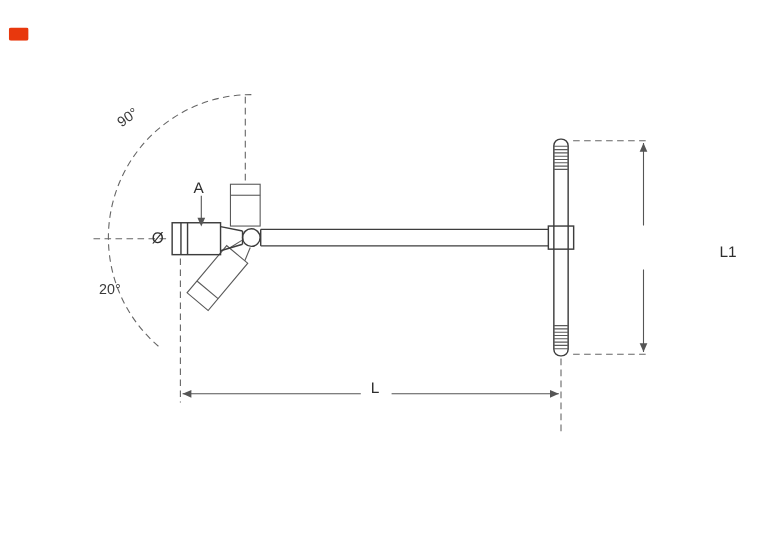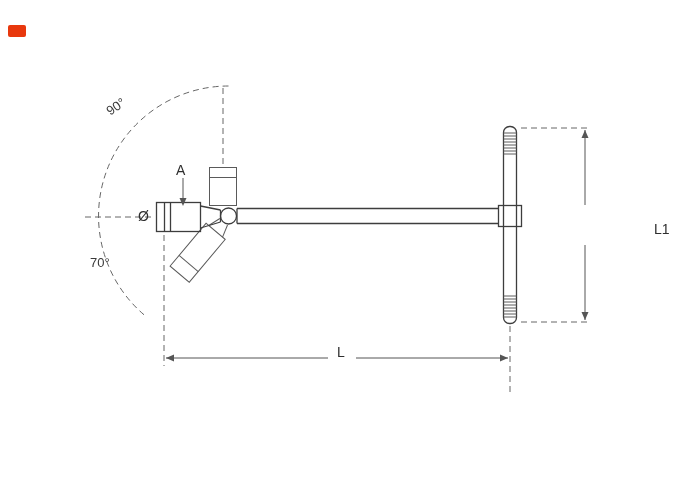--- a/index.html
+++ b/index.html
@@ -139,21 +139,21 @@
     <g>
       <line class="dim" x1="585" y1="130" x2="585" y2="205"></line>
       <line class="dim" x1="585" y1="245" x2="585" y2="320"></line>
       <polygon class="arrow" points="585,130 581.5,138 588.5,138"></polygon>
       <polygon class="arrow" points="585,320 581.5,312 588.5,312"></polygon>
     </g>
   </svg>
 
   <span class="dim-label angle-label rot" style="left:106px; top:100px;">90°</span>
 
-  <span class="dim-label angle-label" style="left:90px; top:256px;">70°</span>
+  <span class="dim-label angle-label" style="left:90px; top:256px;">20°</span>
 
   <span class="dim-label" style="left:176px; top:163px;">A</span>
 
   <span class="dim-label" style="left:138px; top:209px;">Ø</span>
 
   <span class="dim-label" style="left:337px; top:345px;">L</span>
 
   <span class="dim-label" style="left:640px; top:222px;margin-left:14px;">L1</span>
 
 </div>

